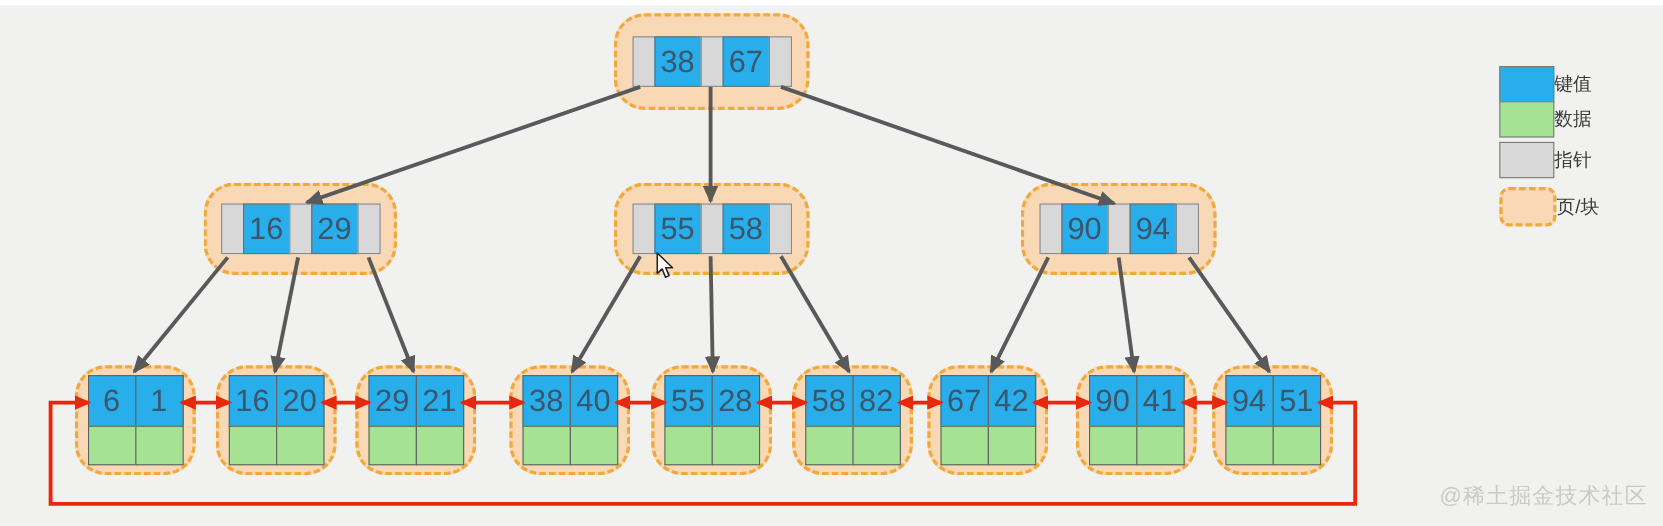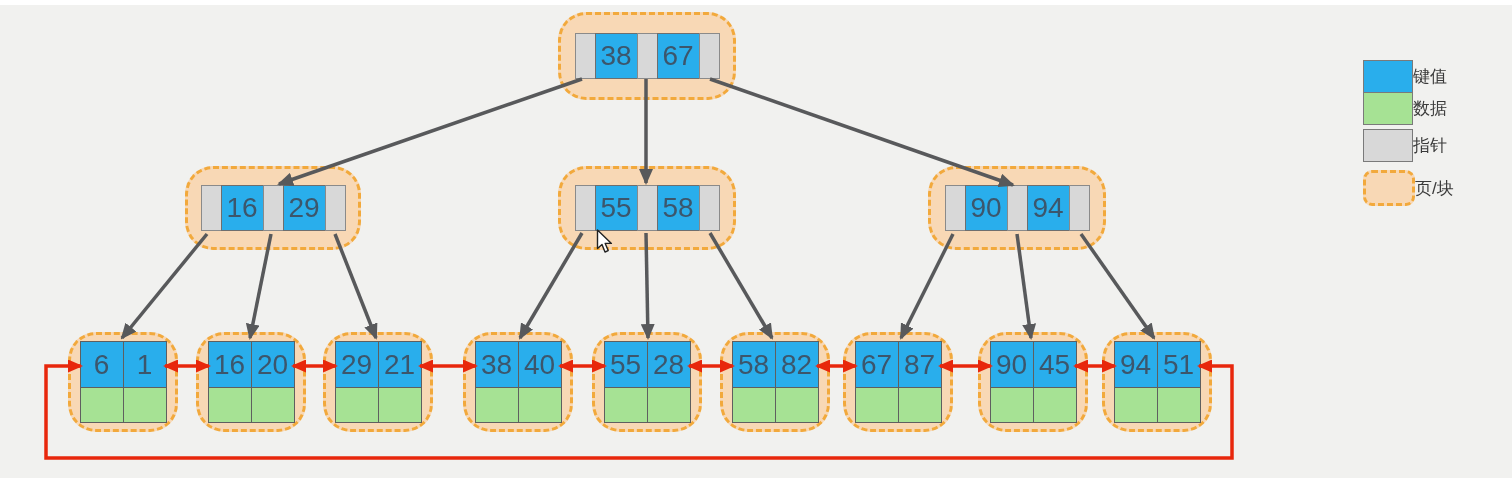--- a/index.html
+++ b/index.html
@@ -145,29 +145,29 @@
     <div class="leaf-grid">
       <div class="cell key">58</div>
       <div class="cell key">82</div>
       <div class="cell data"></div>
       <div class="cell data"></div>
     </div>
   </div>
   <div class="page" style="left:843px;top:332px;width:110px;height:100px">
     <div class="leaf-grid">
       <div class="cell key">67</div>
-      <div class="cell key">87</div>
+      <div class="cell key">42</div>
       <div class="cell data"></div>
       <div class="cell data"></div>
     </div>
   </div>
   <div class="page" style="left:978px;top:332px;width:110px;height:100px">
     <div class="leaf-grid">
       <div class="cell key">90</div>
-      <div class="cell key">45</div>
+      <div class="cell key">41</div>
       <div class="cell data"></div>
       <div class="cell data"></div>
     </div>
   </div>
   <div class="page" style="left:1102px;top:332px;width:110px;height:100px">
     <div class="leaf-grid">
       <div class="cell key">94</div>
       <div class="cell key">51</div>
       <div class="cell data"></div>
       <div class="cell data"></div>
@@ -231,17 +231,18 @@
     <div class="legend-row" style="top:69px">
       <span class="swatch pointer-swatch"></span>
       <span class="legend-label">指针</span>
     </div>
     <div class="legend-row" style="top:112px">
       <span class="swatch page-swatch"></span>
       <span class="legend-label">页/块</span>
     </div>
   </div>
 
+  <div class="watermark">@稀土掘金技术社区</div>
 
   <svg class="cursor" width="18" height="26" viewBox="0 0 18 26">
     <polygon points="1.5,1 1.5,19.5 6,15.5 9,23 12.2,21.6 9.2,14.4 15.4,14.4" fill="#ffffff" stroke="#222222" stroke-width="1.4" stroke-linejoin="round"></polygon>
   </svg>
 </div>
 
 </body></html>

